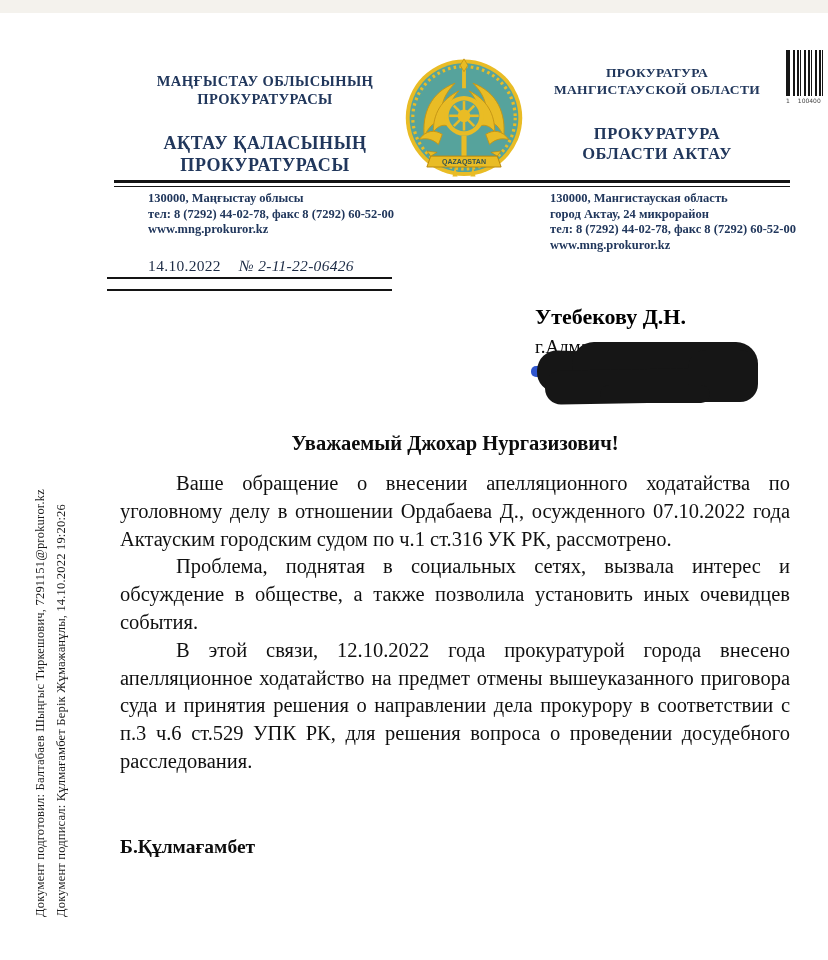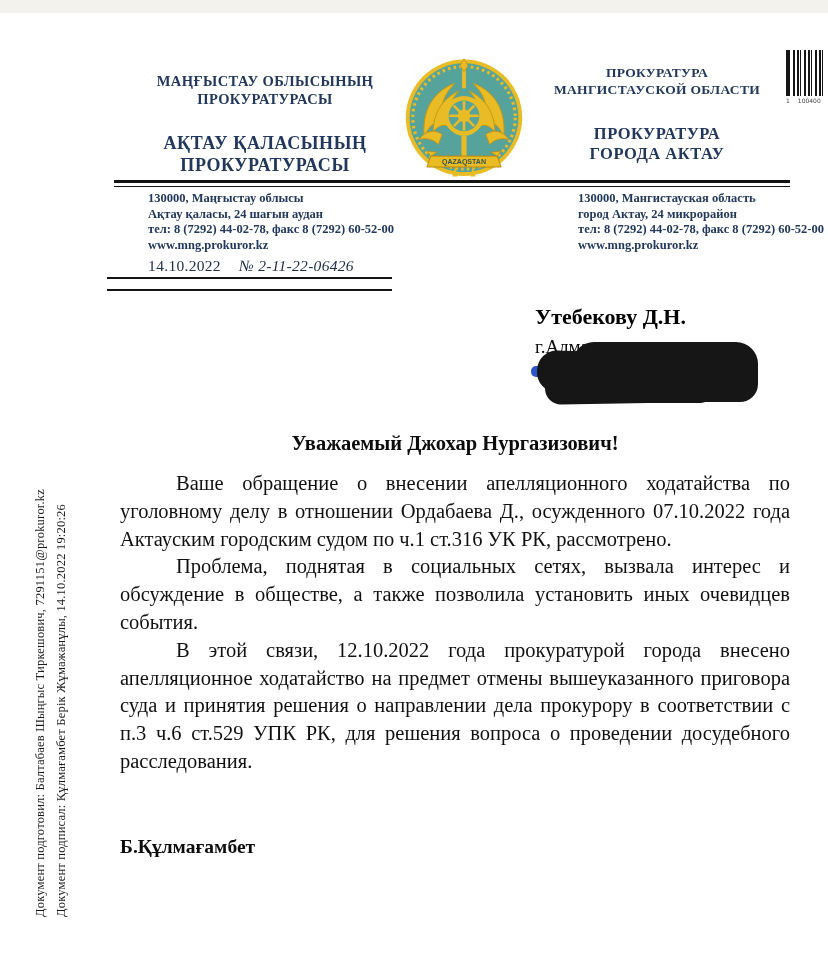--- a/index.html
+++ b/index.html
@@ -38,21 +38,21 @@
   }
   .barcode-num{display:flex;align-items:flex-end;gap:8px;margin-top:2px;
     font-family:"DejaVu Sans",sans-serif;font-size:6px;color:#444;line-height:6px;}
 
   .rule-thick{position:absolute;left:114px;top:180px;width:676px;height:3px;background:#141414;}
   .rule-thin{position:absolute;left:114px;top:186px;width:676px;height:1px;background:#141414;}
 
   .addr{position:absolute;top:191px;color:var(--navy);font-weight:bold;
     font-size:12.5px;line-height:15.5px;}
   .addr-left{left:148px;}
-  .addr-right{left:550px;margin-left:28px;}
+  .addr-right{left:550px;}
 
   
   .ref-line{position:absolute;left:110px;top:257px;width:282px;text-align:center;
     font-size:15.5px;color:#1c2b45;letter-spacing:.3px;}
   .ref-line .num{margin-left:14px;font-style:italic;}
   .ref-rule1{position:absolute;left:107px;top:277px;width:285px;height:2px;background:#141414;}
   .ref-rule2{position:absolute;left:107px;top:289px;width:285px;height:2px;background:#141414;}
 
   
   .recipient{position:absolute;left:535px;top:304px;}
@@ -137,38 +137,37 @@
   <path d="M114 175 L110 190 L118 190 Z" fill="#e9bc25"></path>
 </svg>
 
 <div class="hdr hdr-right">
   <div class="org">
     <div>ПРОКУРАТУРА</div>
     <div>МАНГИСТАУСКОЙ ОБЛАСТИ</div>
   </div>
   <div class="dept">
     <div>ПРОКУРАТУРА</div>
-    <div>ГОРОДА АКТАУ</div>
+    <div>ОБЛАСТИ АКТАУ</div>
   </div>
 </div>
 
 <div class="barcode-wrap">
   <div class="barcode-bars"></div>
   <div class="barcode-num">
     <span>1</span>
     <span>100400</span>
   </div>
 </div>
 
 <div class="rule-thick"></div>
 <div class="rule-thin"></div>
 
 <div class="addr addr-left">
   <div>130000, Маңғыстау облысы</div>
-  <div>Ақтау қаласы, 24 шағын аудан</div>
   <div>тел: 8 (7292) 44-02-78, факс 8 (7292) 60-52-00</div>
   <div>www.mng.prokuror.kz</div>
 </div>
 <div class="addr addr-right">
   <div>130000, Мангистауская область</div>
   <div>город Актау, 24 микрорайон</div>
   <div>тел: 8 (7292) 44-02-78, факс 8 (7292) 60-52-00</div>
   <div>www.mng.prokuror.kz</div>
 </div>
 

